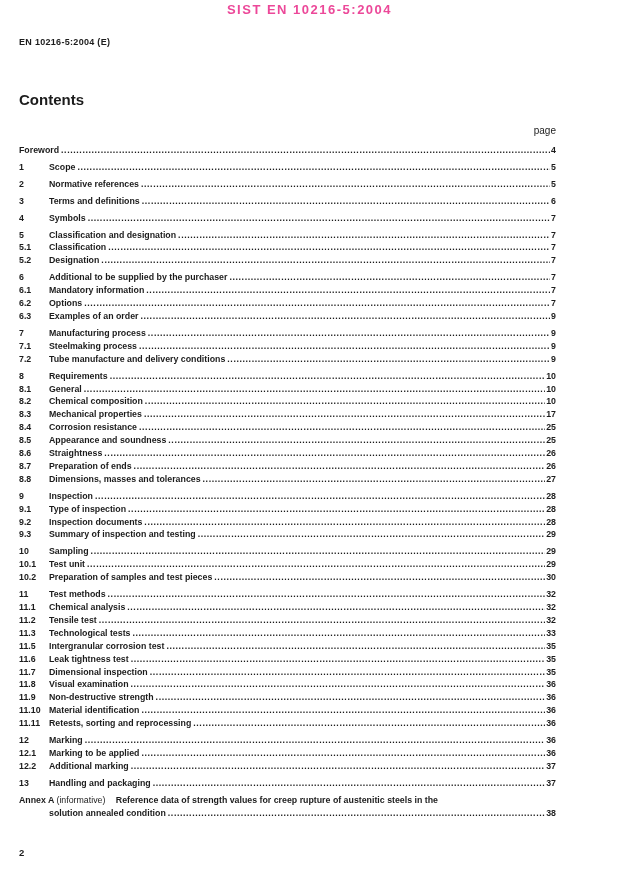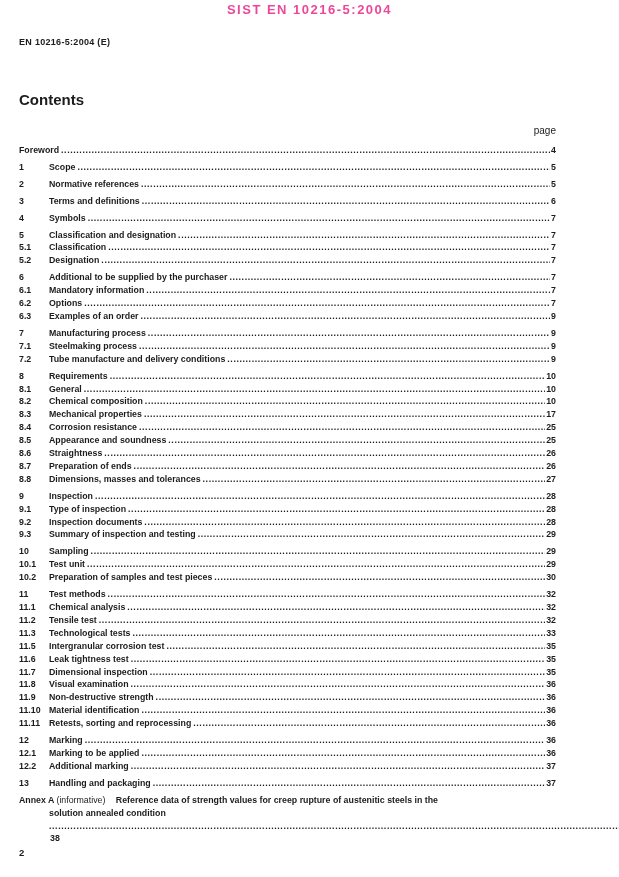--- a/index.html
+++ b/index.html
@@ -76,21 +76,21 @@
   .pagenum { flex: none; padding-left: 1px; }
   .annex { margin-top: 4px; }
   .annex-line1 {
     font-size: 8.8px;
     line-height: 12.9px;
     font-weight: bold;
     white-space: nowrap;
   }
   .annex-qual { font-weight: normal; }
   .annex-title1 { margin-left: 8px; }
-  .annex-line2 { padding-left: 30px; flex-direction: column; }
+  .annex-line2 { padding-left: 30px; }
   .annex-line2 .title { flex: none; }
   .footer-page {
     position: absolute;
     left: 19px;
     top: 847px;
     font-weight: bold;
     font-size: 9.5px;
   }
 </style>
 </head>

